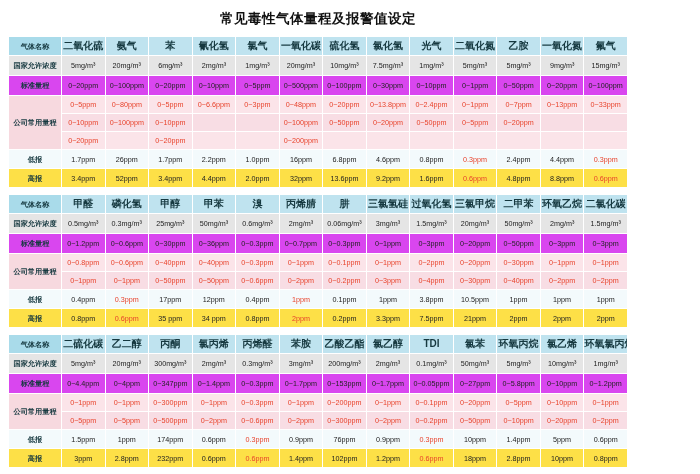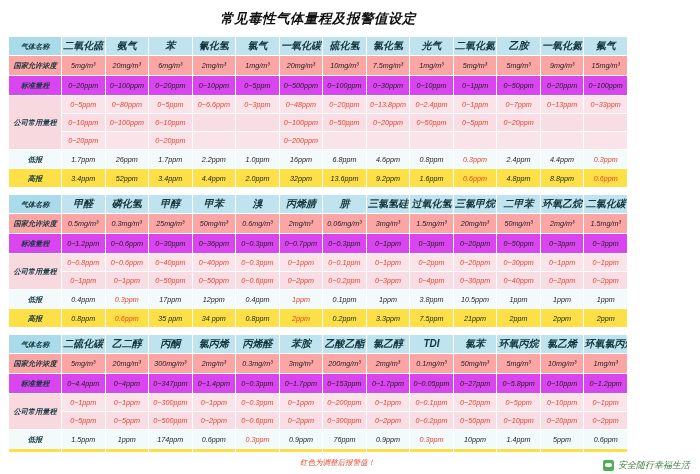--- a/index.html
+++ b/index.html
@@ -3,21 +3,21 @@
 <meta charset="utf-8">
 <style>
   html,body{margin:0;padding:0;}
   body{
     width:700px;height:474px;
     background:#ffffff;
     font-family:"Liberation Sans","DejaVu Sans",sans-serif;
     color:#222;
     overflow:hidden;
   }
-  .page{position:relative;width:636px;height:474px;box-sizing:border-box;padding:0 8px;font-style:italic;}
+  .page{position:relative;width:636px;height:474px;box-sizing:border-box;padding:0 8px;}
   .title{
     text-align:center;
     font-size:13.5px;
     font-weight:bold;
     color:#111;
     letter-spacing:.5px;
     padding:10px 0 8px 0;
   }
   table{border-collapse:collapse;width:100%;table-layout:fixed;}
   td,th{
@@ -41,21 +41,21 @@
   .hdr td.lbl{background:#a9dbea;}
   
   td.lbl{
     background:#cfe9f2;
     font-weight:bold;
     font-size:7.2px;
     color:#15383f;
     width:52px;
   }
   
-  .rw-blue td{background:#fca5a5;height:17px;}
+  .rw-blue td{background:#e5e5e5;height:17px;}
   .rw-blue2 td{background:#d946ef;height:17px;}
   .rw-pink td{background:#fbe4e9;height:15px;}
   .rw-pink2 td{background:#f8dde4;height:15px;}
   .rw-white td{background:#f3fafc;height:16px;}
   .rw-white2 td{background:#fde047;height:16px;}
   .red{color:#e8432c;}
   .pink-lbl{background:#f7d9df !important;color:#a23b4c;margin-left:22px;}
   .footer{
     position:absolute;left:0;bottom:0;width:700px;height:22px;
     background:#ffffff;
@@ -448,20 +448,13 @@
       <td>1.2ppm</td>
       <td class="red">0.6ppm</td>
       <td>18ppm</td>
       <td>2.8ppm</td>
       <td>10ppm</td>
       <td>0.8ppm</td>
     </tr>
   </tbody>
     </table>
 
-  <div class="footer">
-    <div class="note">红色为调整后报警值！</div>
-    <div class="wx">
-      <span class="wx-icon"></span>
-      <span>安全随行幸福生活</span>
-    </div>
-  </div>
 </div>
 
 </body></html>

